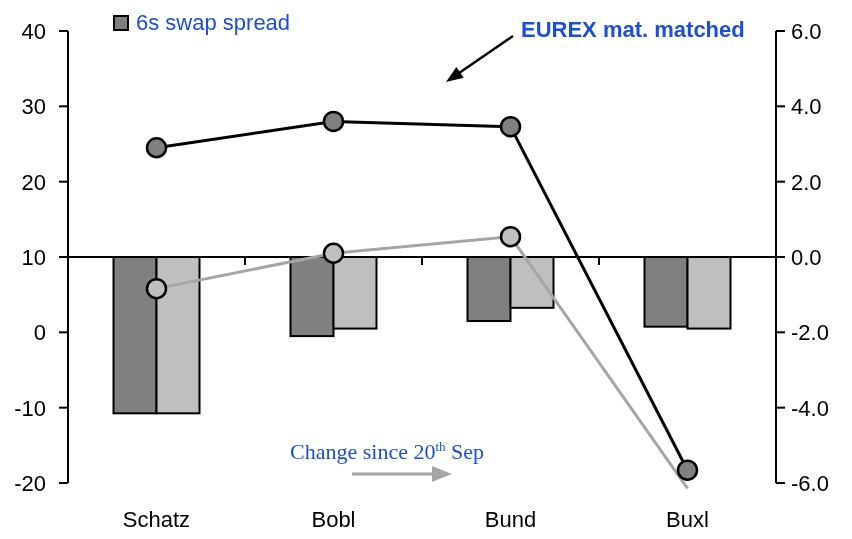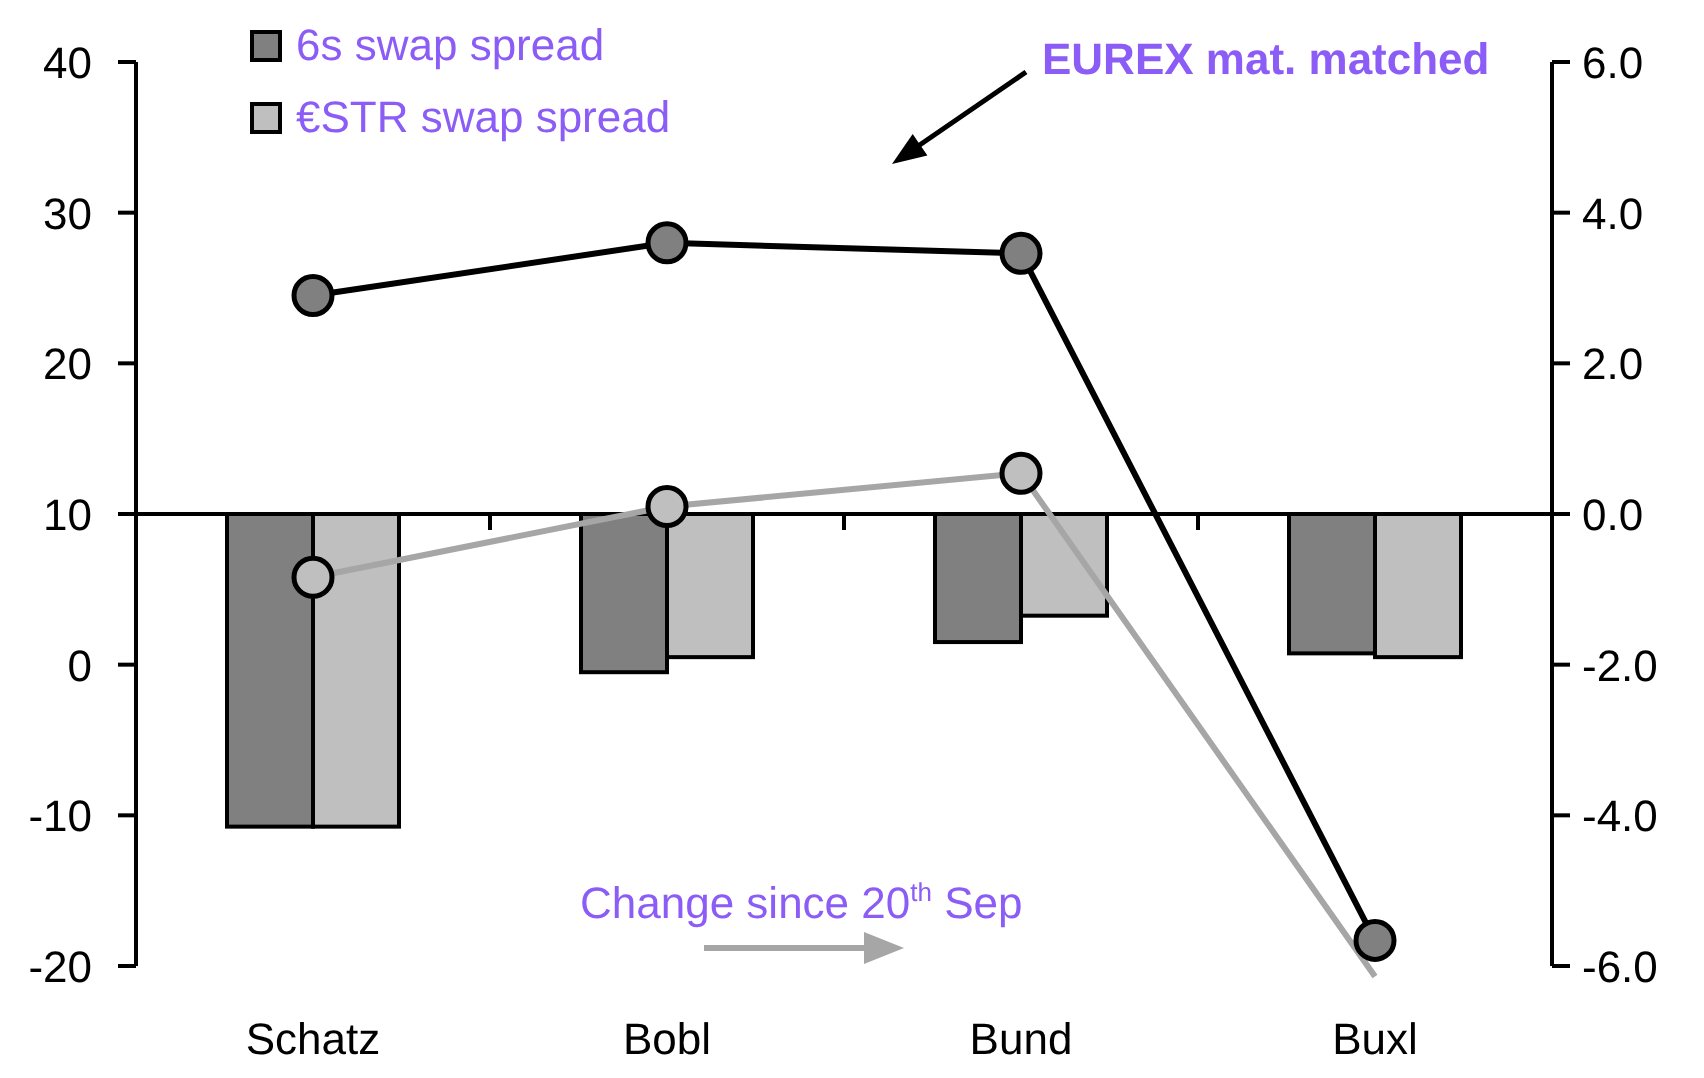--- a/index.html
+++ b/index.html
@@ -1,30 +1,30 @@
 <!DOCTYPE html>
 <html><head>
 <meta charset="utf-8">
 <style>
   html,body{margin:0;padding:0;background:#ffffff;}
   .stage{
     position:relative;
     width:852px;height:539px;
     background:#ffffff;
     font-family:"Liberation Sans", sans-serif;
-    color:#8b5cf6;
+    color:#1d4ed8;
     overflow:hidden;
   }
   .stage svg{position:absolute;left:0;top:0;}
   .legend{position:absolute;left:113px;top:12px;}
-  .legend-row{display:flex;align-items:center;height:22px;margin-bottom:14px;margin-left:12px;}
+  .legend-row{display:flex;align-items:center;height:22px;margin-bottom:14px;}
   .swatch{display:inline-block;width:12px;height:12px;border:2px solid #000;margin-right:7px;flex:0 0 auto;}
   .legend-label{font-size:22px;line-height:22px;white-space:nowrap;}
   .annotation{position:absolute;left:521px;top:17px;font-size:22px;line-height:26px;white-space:nowrap;font-weight:bold;}
-  .change-note{position:absolute;left:290px;top:441px;font-size:22px;line-height:22px;white-space:nowrap;}
+  .change-note{position:absolute;left:290px;top:441px;font-size:22px;line-height:22px;white-space:nowrap;font-family:Liberation Serif, serif;}
   .change-note sup{font-size:13px;line-height:0;}
   text{font-family:"Liberation Sans", sans-serif;}
 </style>
 </head>
 <body>
 
 <div class="stage">
 
   <svg id="chart-svg" width="852" height="539" viewBox="0 0 852 539">
       <rect x="113.5" y="257" width="43" height="156.31666666666666" fill="#808080" stroke="#000000" stroke-width="2"></rect>
@@ -86,24 +86,20 @@
       <text x="333.5" y="527" text-anchor="middle" font-size="22" fill="#000000">Bobl</text>
       <text x="510.5" y="527" text-anchor="middle" font-size="22" fill="#000000">Bund</text>
       <text x="687.5" y="527" text-anchor="middle" font-size="22" fill="#000000">Buxl</text>
     </svg>
 
   <div class="legend">
     <div class="legend-row">
       <span class="swatch" id="swatch-0" style="background: rgb(128, 128, 128);"></span>
       <span class="legend-label">6s swap spread</span>
     </div>
-    <div class="legend-row">
-      <span class="swatch" id="swatch-1" style="background: rgb(191, 191, 191);"></span>
-      <span class="legend-label">€STR swap spread</span>
-    </div>
   </div>
 
   <div class="annotation">
     <div>EUREX mat. matched</div>
   </div>
 
   <div class="change-note"><span>Change since 20</span><sup>th</sup><span> Sep</span></div>
 
 </div>
 

